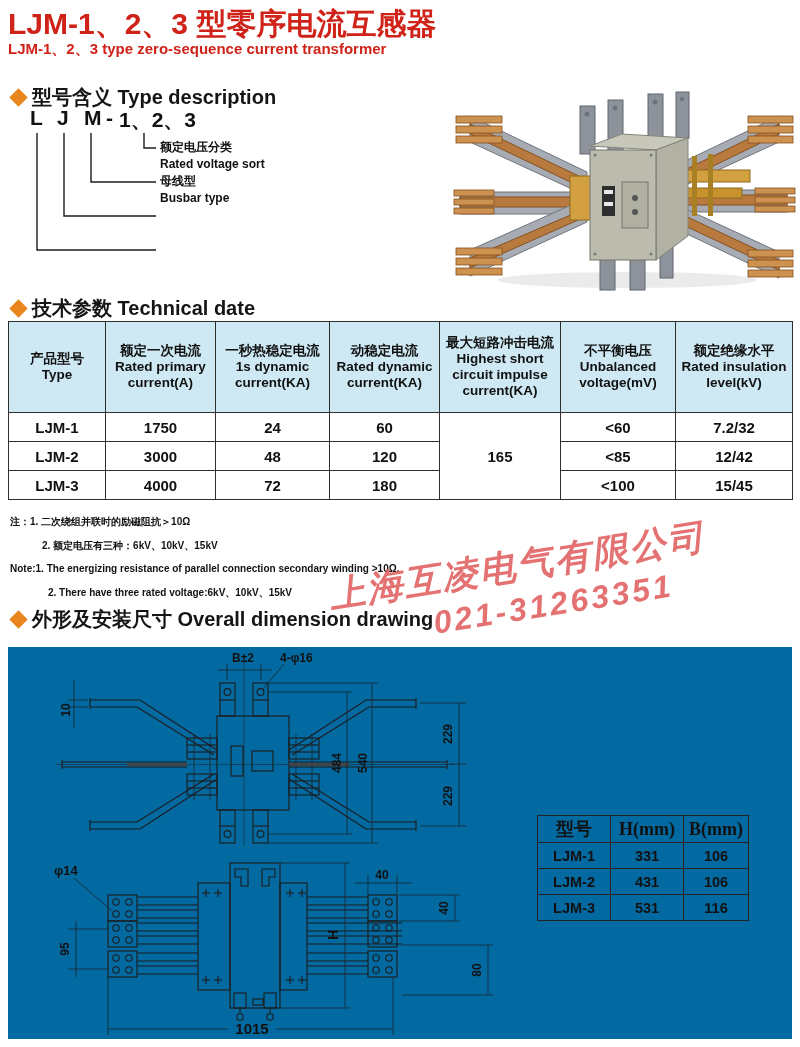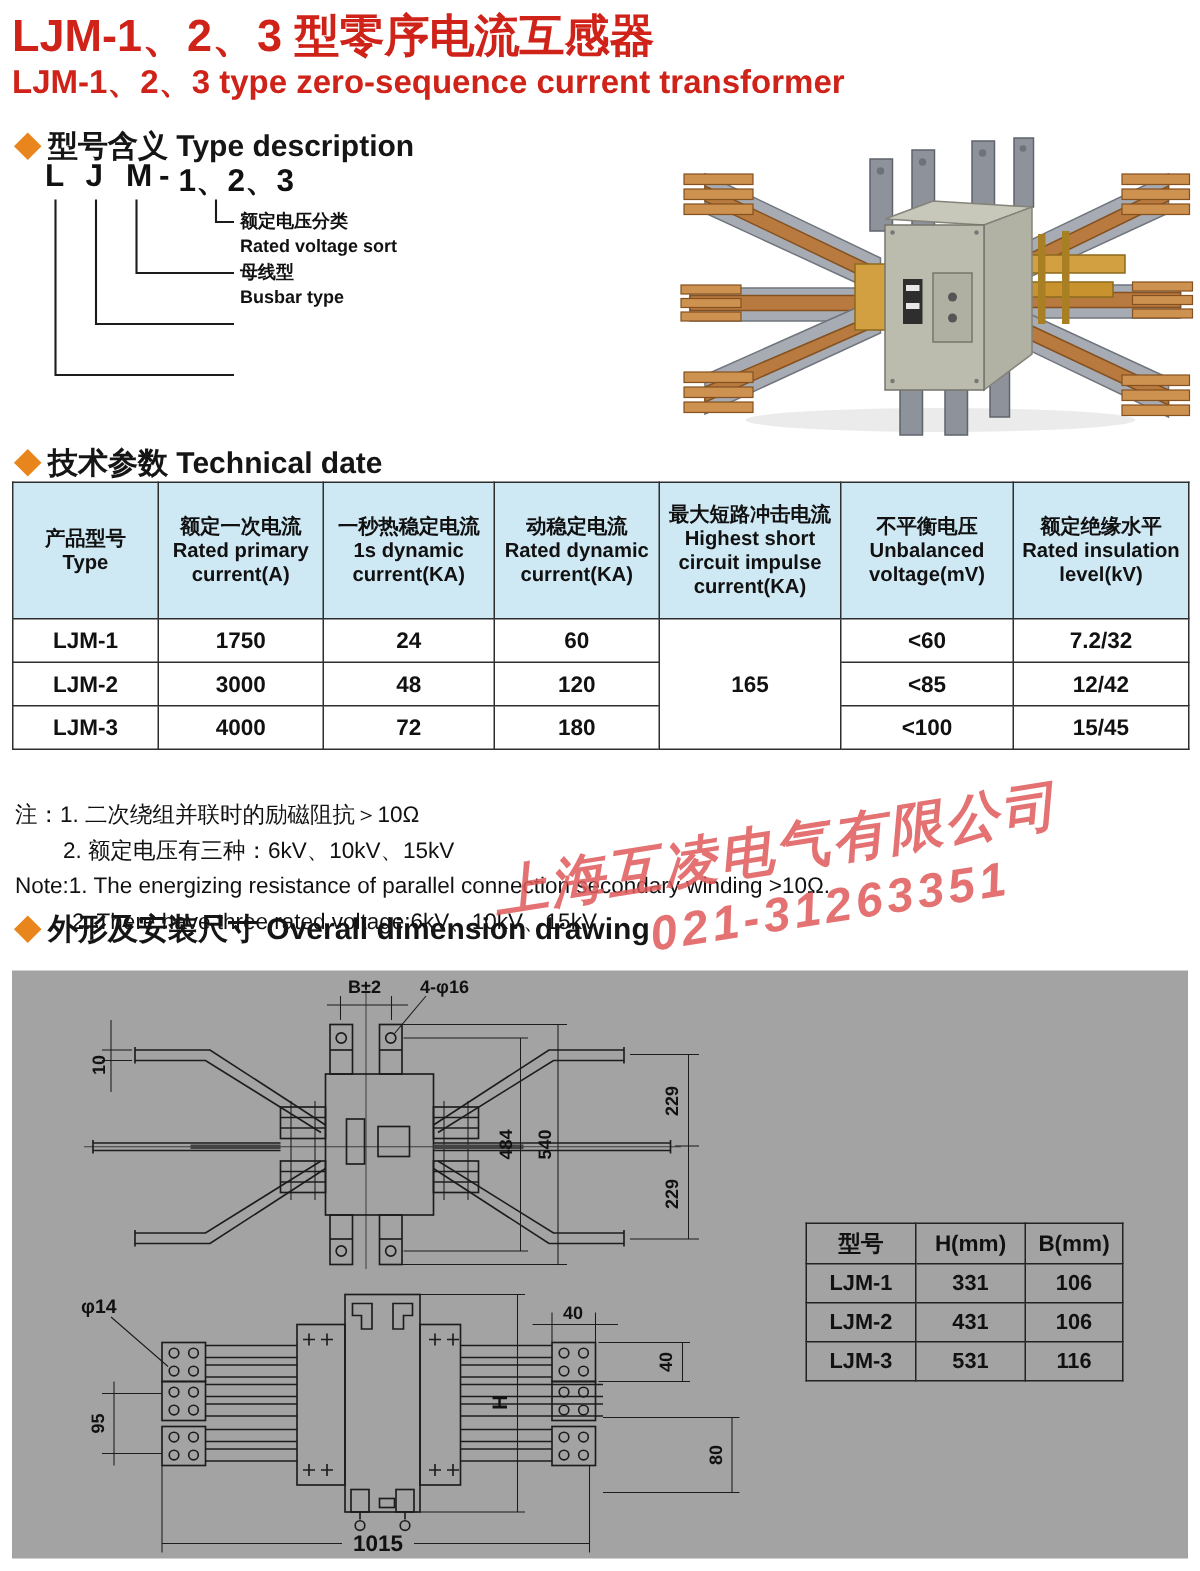--- a/index.html
+++ b/index.html
@@ -1,48 +1,48 @@
 <!DOCTYPE html>
 <html><head>
 <meta charset="utf-8">
 <style>
   html,body{margin:0;padding:0;}
   body{width:800px;height:1047px;position:relative;background:#ffffff;
        font-family:"Liberation Sans","DejaVu Sans",sans-serif;color:#111;overflow:hidden;}
   .abs{position:absolute;}
   
   .title{left:8px;top:4px;font-size:30px;font-weight:bold;color:#cf2218;white-space:nowrap;}
-  .subtitle{left:8px;top:40px;font-size:22px;font-weight:bold;color:#cf2218;white-space:nowrap;}
+  .subtitle{left:8px;top:40px;font-size:15px;font-weight:bold;color:#cf2218;white-space:nowrap;}
   .sec-head{display:flex;align-items:center;gap:7px;font-weight:bold;font-size:20px;color:#151515;white-space:nowrap;justify-content:center;}
   .diamond{width:13px;height:13px;background:#e8851c;transform:rotate(45deg);flex:0 0 auto;}
   
   .type-diagram{left:22px;top:106px;width:430px;height:172px;}
   .code-letter{position:absolute;top:0;font-size:21px;font-weight:bold;}
   .td-label{position:absolute;left:138px;font-size:12px;font-weight:bold;line-height:17px;white-space:nowrap;}
   
   table{border-collapse:collapse;table-layout:fixed;}
   .tech-table{left:8px;top:321px;width:784px;}
   .tech-table th,.tech-table td{border:1.5px solid #2e2e2e;text-align:center;vertical-align:middle;padding:0;}
   .tech-table th{background:#cfe9f4;font-size:13.5px;line-height:16px;font-weight:bold;padding:3px 1px;height:84px;}
   .tech-table td{font-size:15px;font-weight:bold;height:28px;background:#fff;}
   
-  .notes{left:10px;top:532px;font-size:15px;font-weight:normal;line-height:23.5px;}
+  .notes{left:10px;top:510px;font-size:10px;font-weight:bold;line-height:23.5px;}
   .notes p{margin:0;white-space:nowrap;}
   .ind1{padding-left:32px;}
   .ind2{padding-left:38px;}
   
   .watermark{left:295px;top:542px;width:450px;color:#e05a5a;opacity:0.85;
              transform:rotate(-9deg);font-weight:bold;font-style:italic;z-index:9;pointer-events:none;text-align:center;}
   .wm-company{font-size:36px;letter-spacing:2px;white-space:nowrap;}
   .wm-phone{font-size:32px;letter-spacing:3px;white-space:nowrap;margin-left:60px;}
   
-  .panel{left:8px;top:647px;width:784px;height:392px;background:#a3a3a3;}
+  .panel{left:8px;top:647px;width:784px;height:392px;background:#0369a1;}
   .dim-table{left:529px;top:168px;width:211px;}
   .dim-table th,.dim-table td{border:1.5px solid #222;text-align:center;font-weight:bold;padding:0;}
-  .dim-table th{font-size:15px;height:26px;}
+  .dim-table th{font-size:18px;height:26px;font-family:Liberation Serif, serif;}
   .dim-table td{font-size:14.5px;height:25px;}
   svg text{font-family:"Liberation Sans","DejaVu Sans",sans-serif;}
 </style>
 </head>
 <body>
 
 <div class="abs title">LJM-1、2、3 型零序电流互感器</div>
 <div class="abs subtitle">LJM-1、2、3 type zero-sequence current transformer</div>
 
 <div class="abs sec-head" style="left:12px;top:84px;">

